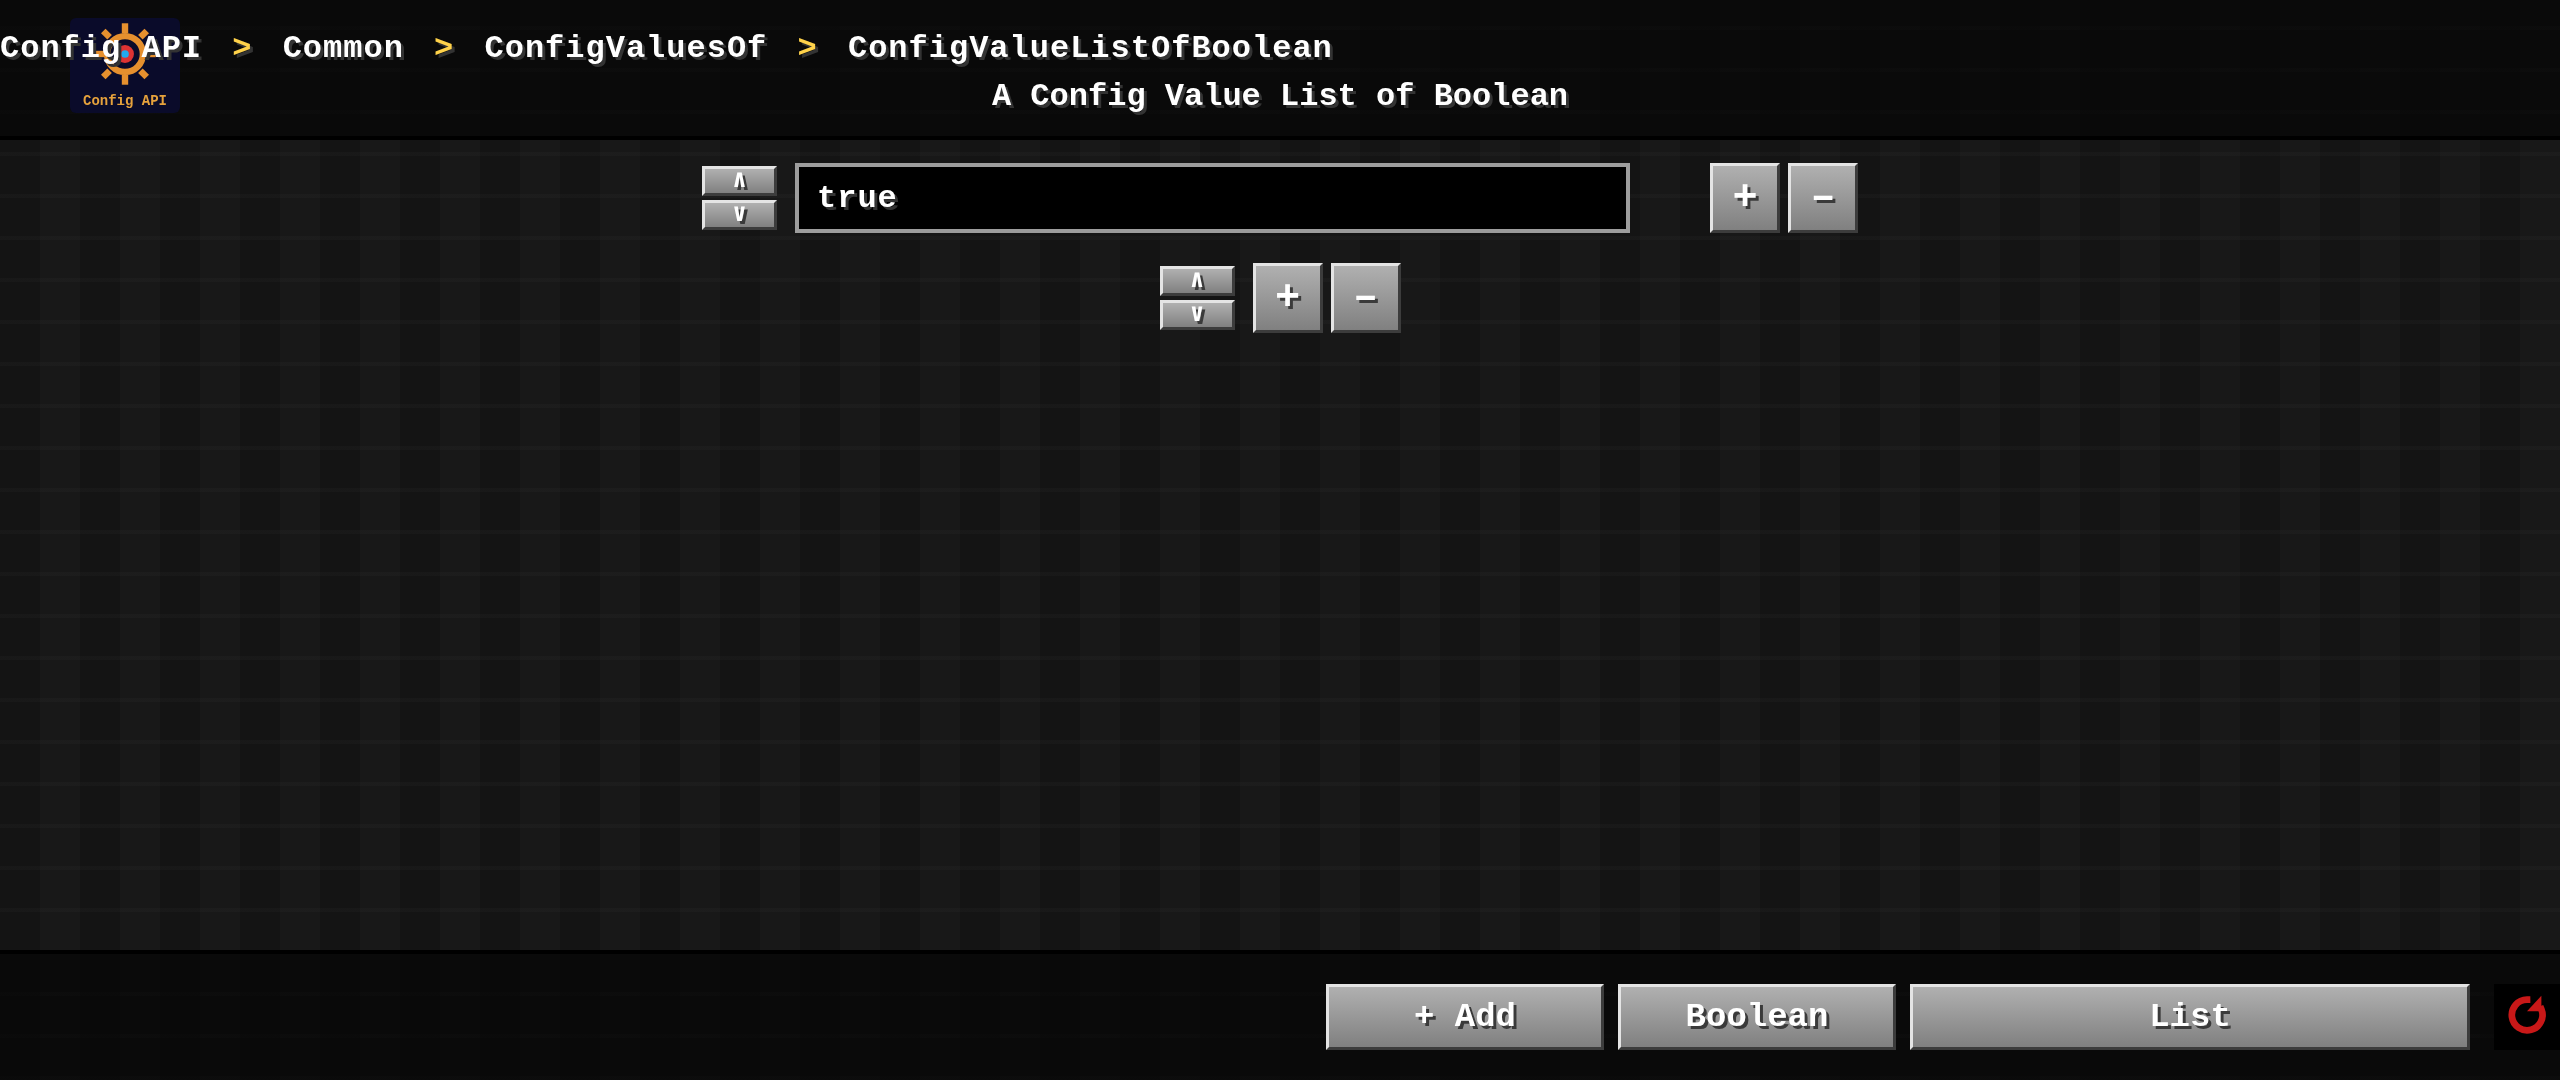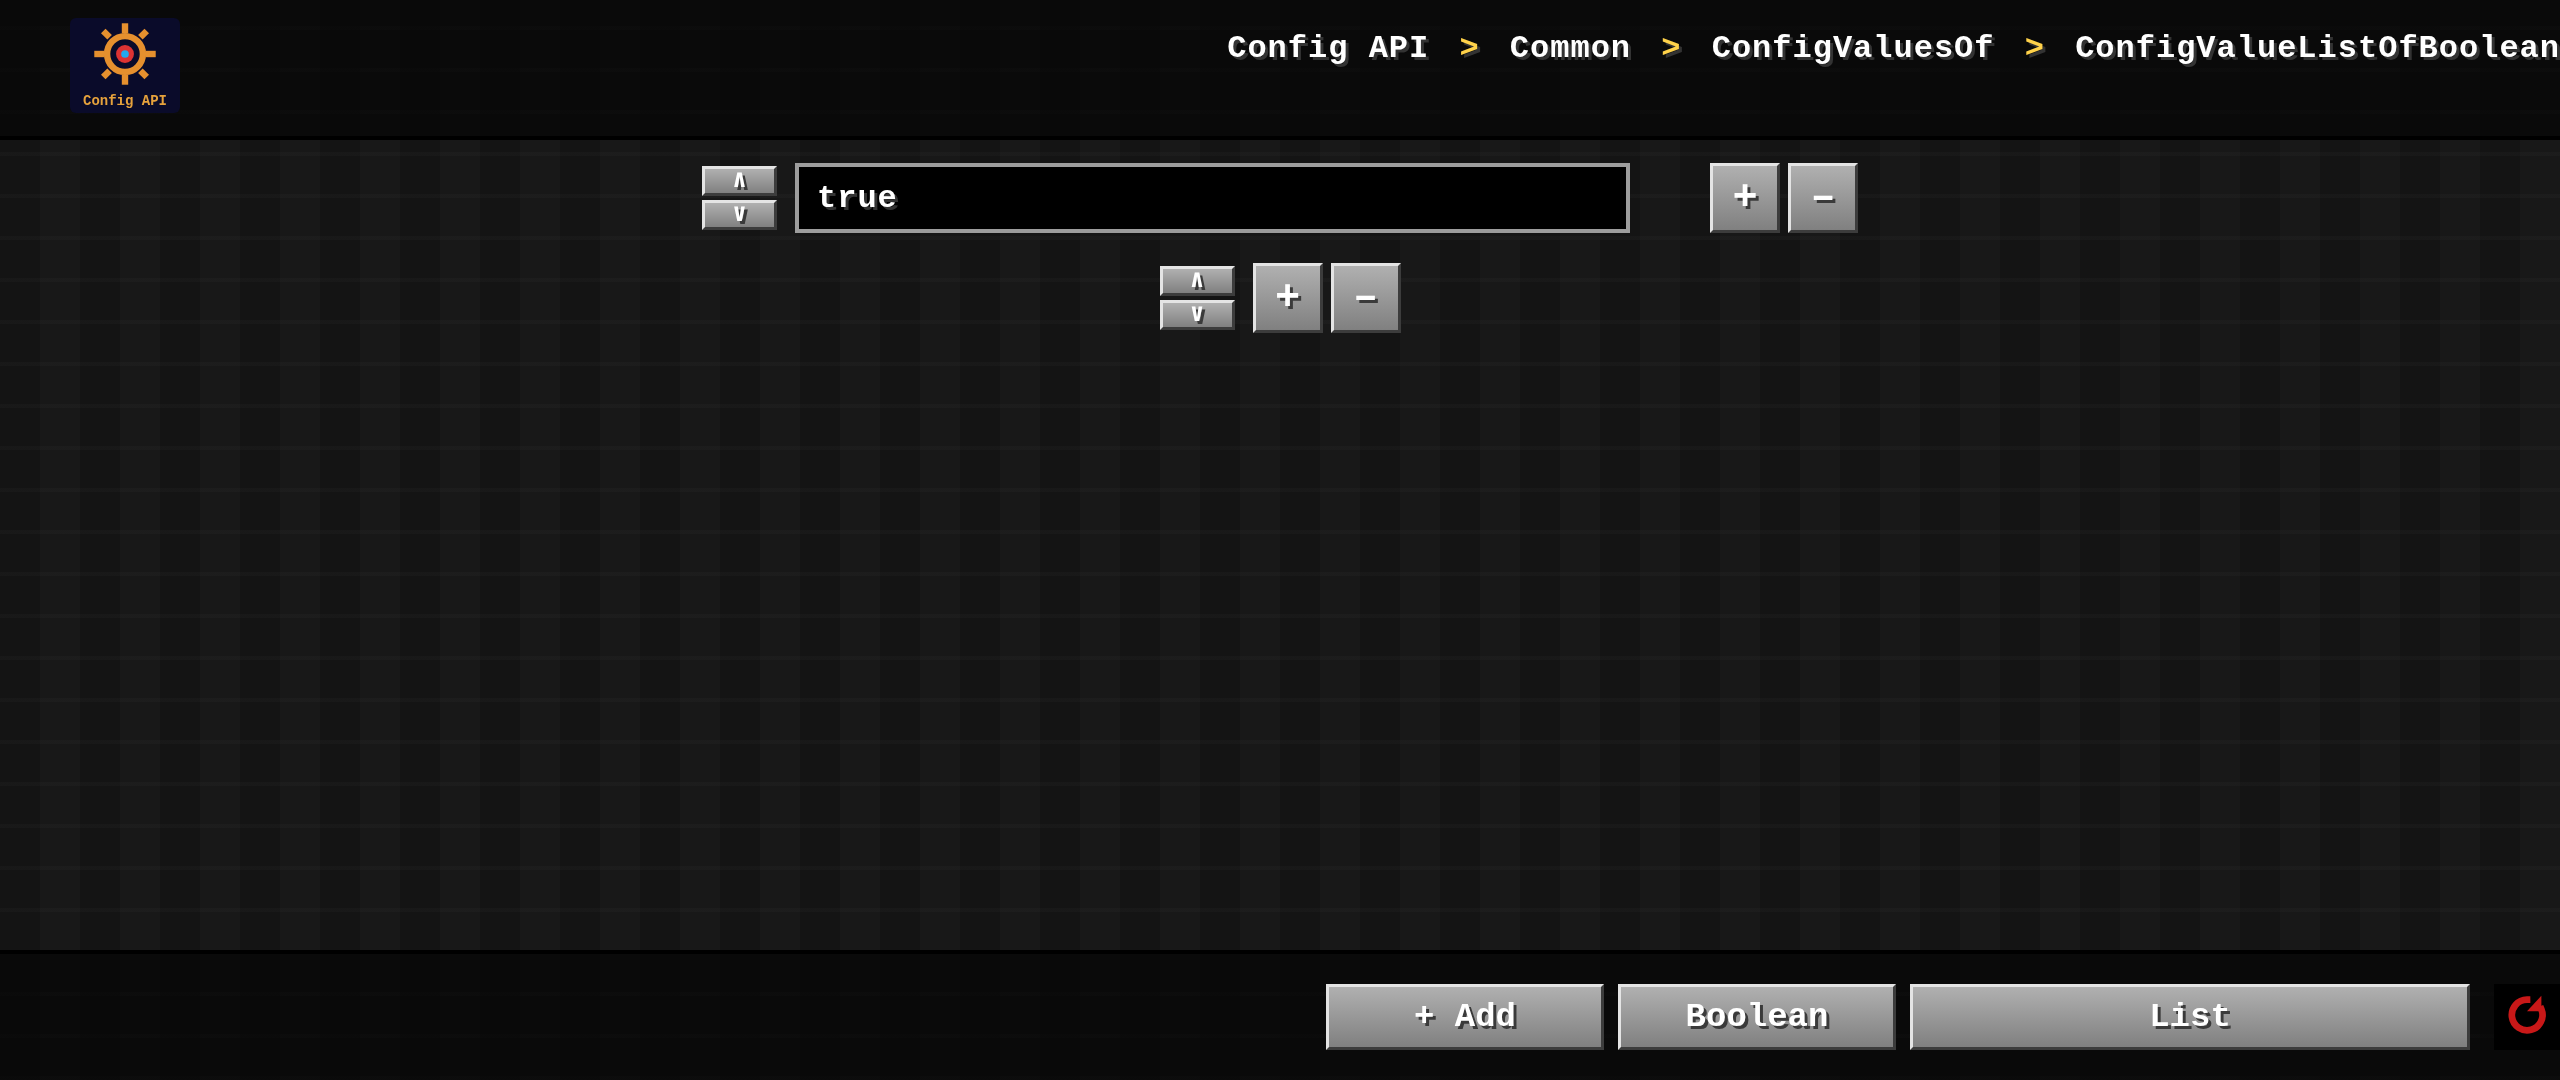--- a/index.html
+++ b/index.html
@@ -24,21 +24,21 @@
   }
   .mod-logo{
     position:absolute;left:70px;top:18px;width:110px;height:95px;
     background:#0a0b2a;border-radius:6px;
     display:flex;flex-direction:column;align-items:center;justify-content:center;
   }
   .mod-logo svg{width:64px;height:64px}
   .mod-logo .lbl{font-size:14px;color:#e6a23c;margin-top:2px;font-weight:bold}
   .breadcrumb{
     position:absolute;left:0;top:30px;width:100%;
-    text-align:right;font-size:32px;letter-spacing:1px;
+    text-align:left;font-size:32px;letter-spacing:1px;
   }
   .breadcrumb .sep{color:#ffd24a;margin:0 10px}
   .subtitle{
     position:absolute;left:0;top:78px;width:100%;
     text-align:center;font-size:32px;color:#fff;
   }
   
   .list{
     position:absolute;left:0;top:140px;width:100%;height:810px;
     padding-top:8px;
@@ -112,20 +112,21 @@
 
   <div class="breadcrumb ts">
     <span>Config API</span>
     <span class="sep">&gt;</span>
     <span>Common</span>
     <span class="sep">&gt;</span>
     <span>ConfigValuesOf</span>
     <span class="sep">&gt;</span>
     <span>ConfigValueListOfBoolean</span>
   </div>
+  <div class="subtitle ts">A Config Value List of Boolean</div>
 </div>
 
 <div class="list">
 
   <div class="row">
     <div class="mover">
       <div class="mc-btn">∧</div>
       <div class="mc-btn">∨</div>
     </div>
     <div class="value-field ts">

